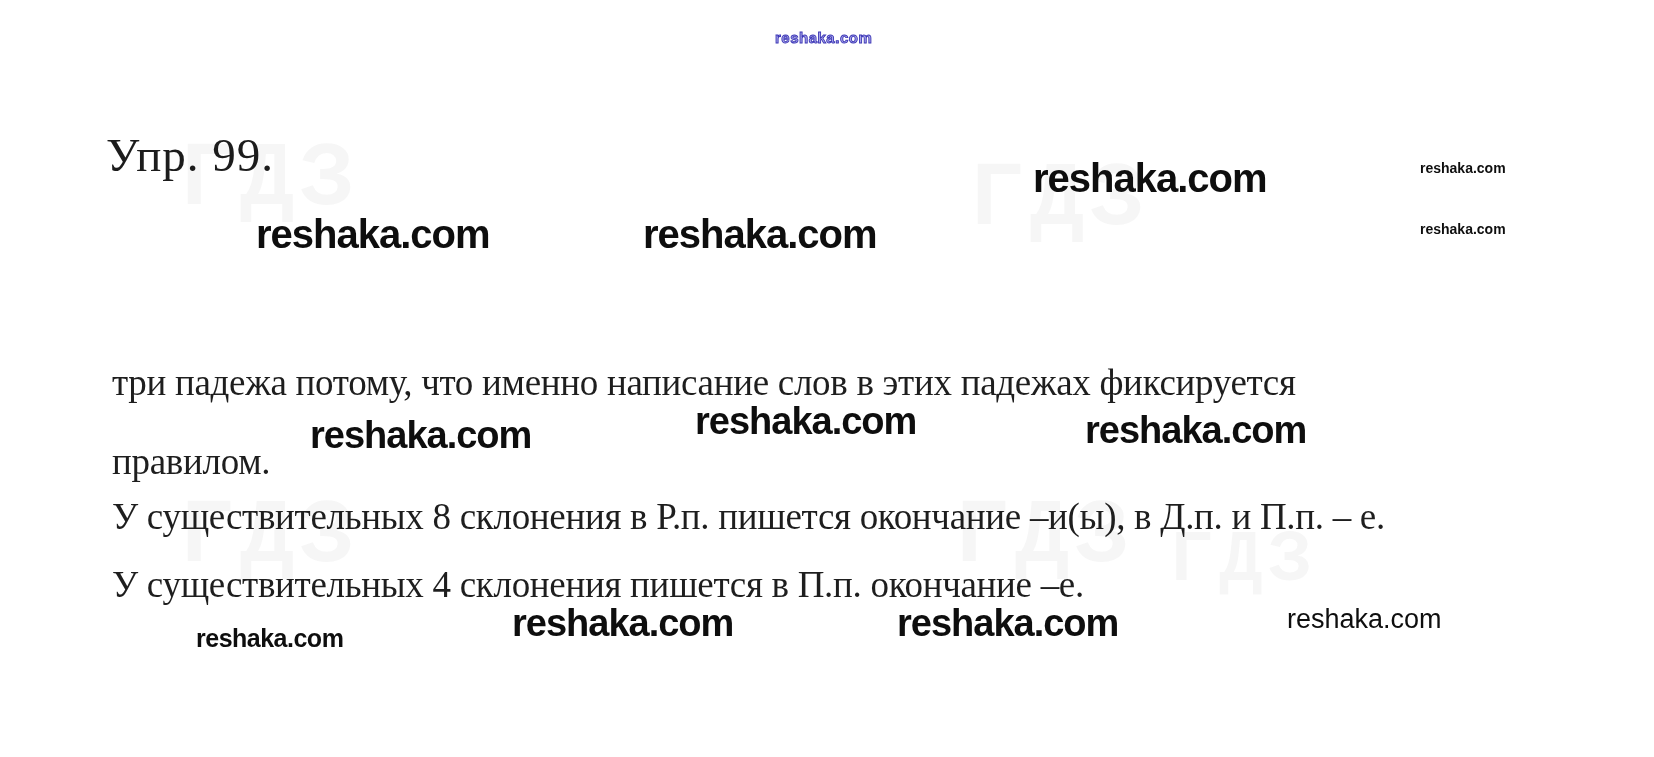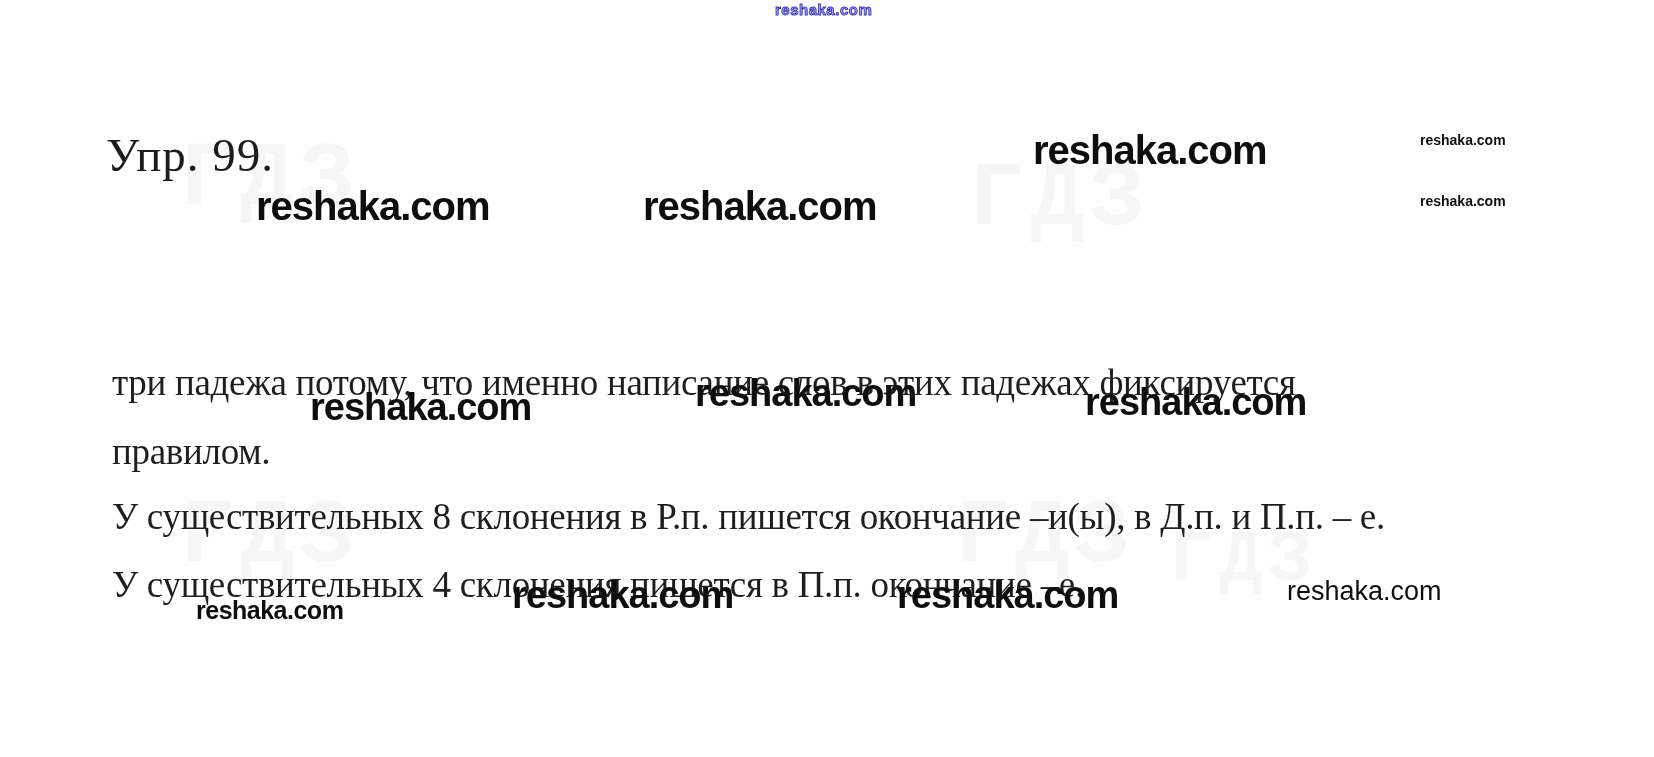--- a/index.html
+++ b/index.html
@@ -17,29 +17,29 @@
     letter-spacing:1px;white-space:nowrap;
   }
   .body-line{
     position:absolute;left:112px;
     font-size:37px;color:#1e1e1e;
     letter-spacing:-0.3px;white-space:nowrap;
   }
   .line0{top:227px}
   .line1{top:295px}
   .line2{top:361px}
-  .line3{top:430px}
+  .line3{top:440px}
   .line4{top:495px}
   .line5{top:563px}
   .line6{top:628px}
   
   .wm{
     position:absolute;
     font-family:"Liberation Sans", sans-serif;
-    color:#0e0e0e;white-space:nowrap;line-height:1;
+    color:#0e0e0e;white-space:nowrap;line-height:1;margin-top:28px;
   }
   .wm.bold{font-weight:700;letter-spacing:-1px;}
   .wm.semibold{font-weight:600;letter-spacing:-0.5px;}
   .wm.regular{font-weight:400;}
   .wm.small{font-weight:600;}
   .wm.outline-blue{
     font-weight:700;
     color:#a7a3ea;
     -webkit-text-stroke:0.9px #3b36b5;
     letter-spacing:0.5px;

